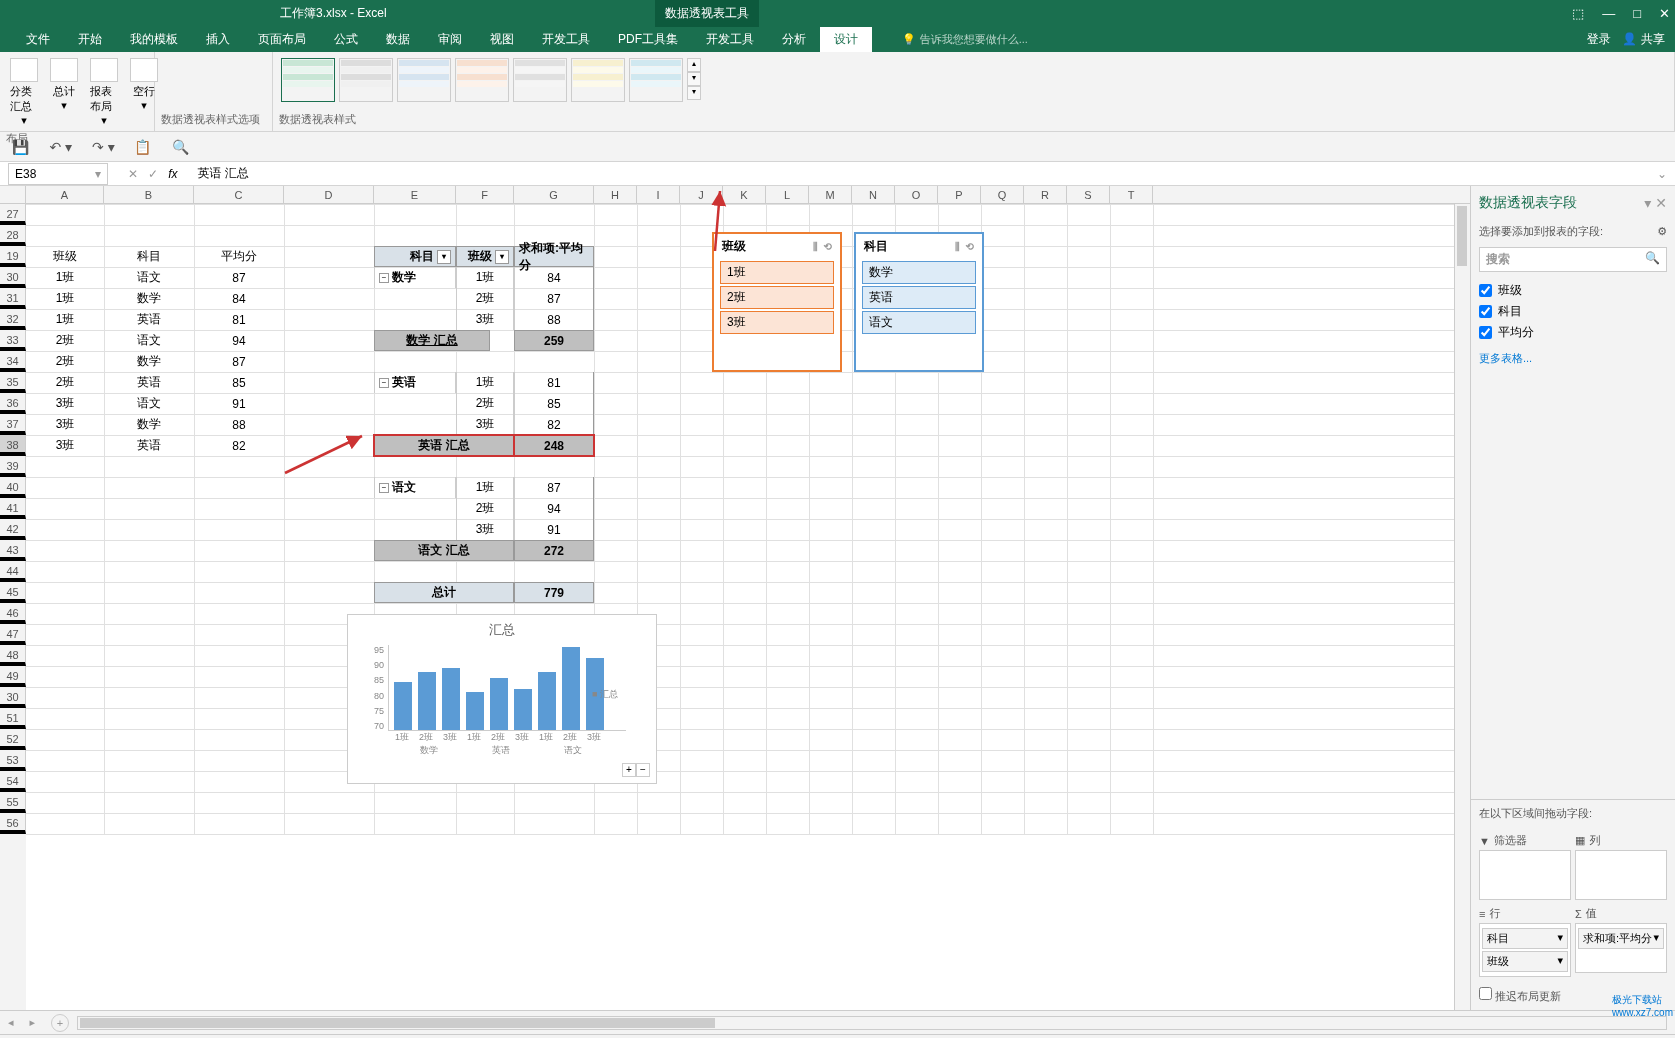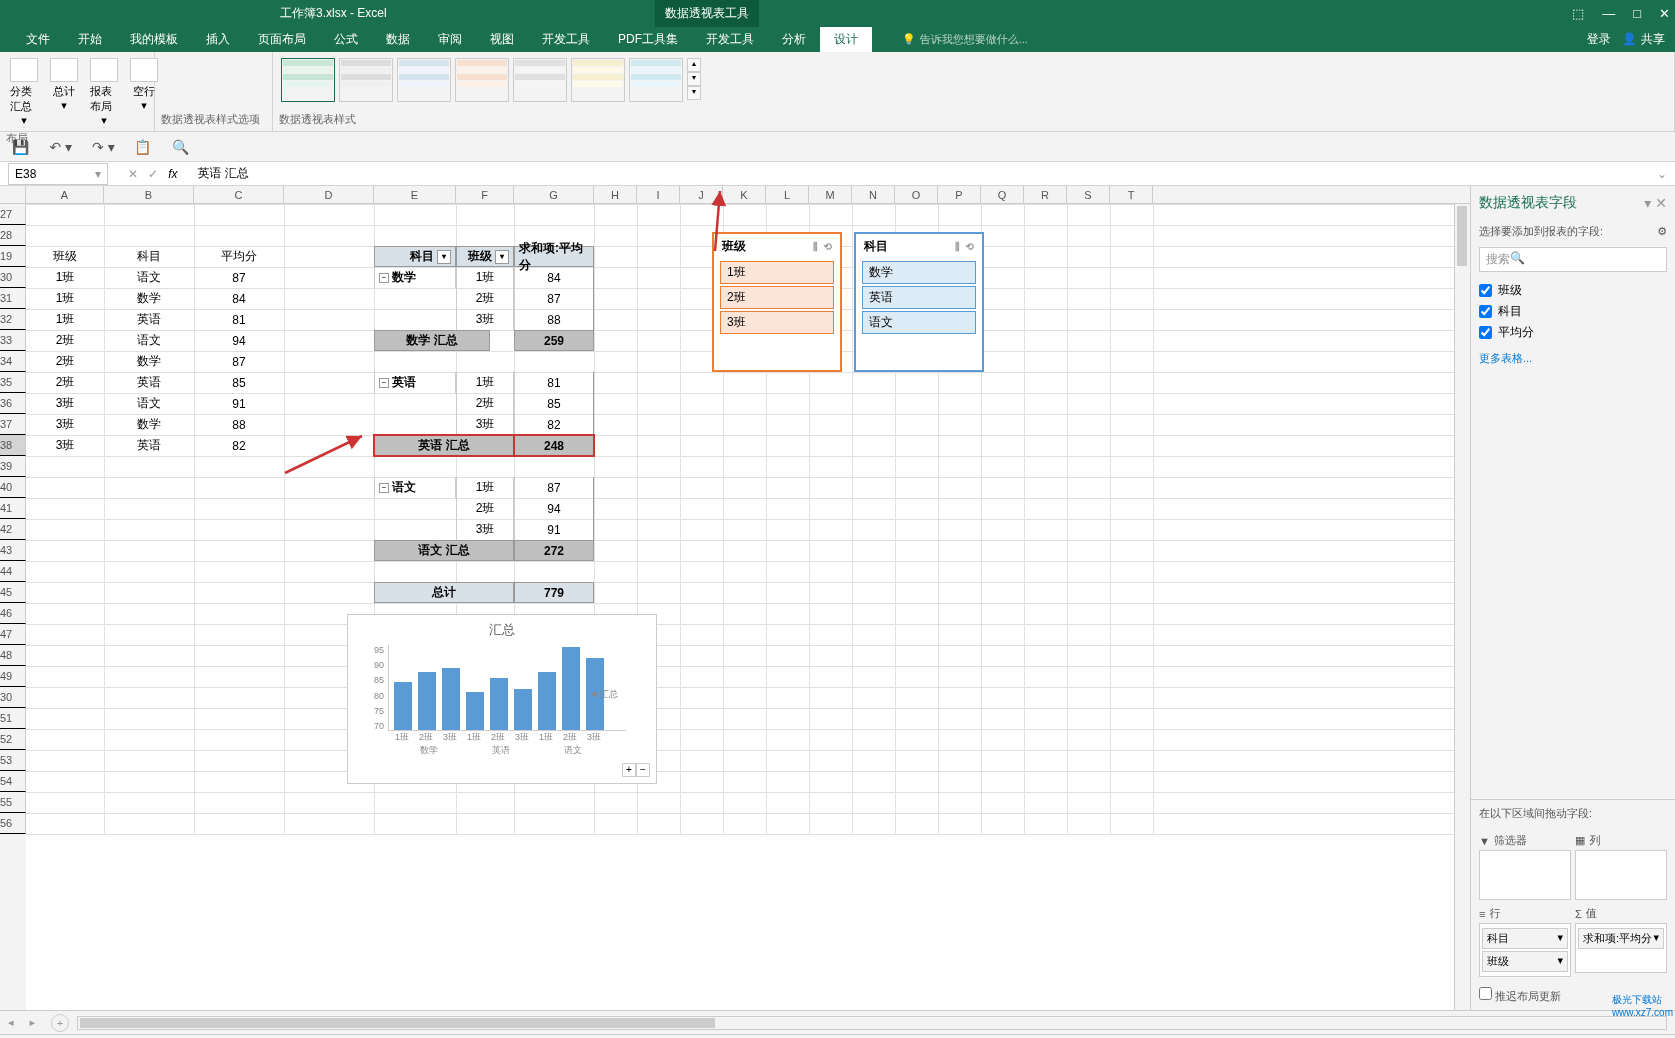--- a/index.html
+++ b/index.html
@@ -49,21 +49,21 @@
 
 .main { display: flex; height: 824px; position: relative; }
 
 
 .sheet-area { flex: 1; position: relative; overflow: hidden; }
 .col-headers { display: flex; height: 18px; background: #f3f3f3; border-bottom: 1px solid #ccc; font-size: 11px; }
 .corner { width: 26px; border-right: 1px solid #ccc; background: #f3f3f3; }
 .col-h { border-right: 1px solid #ccc; text-align: center; line-height: 18px; color: #555; }
 .grid-body { display: flex; position: relative; }
 .row-headers { width: 26px; background: #f3f3f3; font-size: 11px; }
-.row-h { height: 21px; border-bottom: 1px solid #000000; border-right: 1px solid #ccc; line-height: 21px; color: #555; }
+.row-h { height: 21px; border-bottom: 4px solid #000000; border-right: 1px solid #ccc; text-align: center; line-height: 21px; color: #555; }
 .row-h.sel { background: #d4d4d4; }
 .cells { position: relative; flex: 1; }
 .grid-line-h { position: absolute; left: 0; right: 0; border-bottom: 1px solid #e0e0e0; }
 .grid-line-v { position: absolute; top: 0; bottom: 0; border-right: 1px solid #e0e0e0; }
 .cell { position: absolute; height: 21px; display: flex; align-items: center; font-size: 12px; padding: 0 4px; }
 .cell.center { justify-content: center; }
 .cell.right { justify-content: flex-end; }
 .pt-header { background: #d9e1e8; font-weight: bold; border: 1px solid #999; }
 .pt-subtotal { background: #bfbfbf; font-weight: bold; border: 1px solid #999; }
 .pt-total { background: #d9e1e8; font-weight: bold; border: 1px solid #999; }
@@ -100,21 +100,21 @@
 .chart-plusminus { position: absolute; right: 6px; bottom: 6px; display: flex; }
 .chart-plusminus span { width: 14px; height: 14px; border: 1px solid #ccc; text-align: center; font-size: 10px; line-height: 12px; cursor: pointer; }
 
 
 .arrow { position: absolute; pointer-events: none; }
 
 
 .field-pane { width: 205px; border-left: 1px solid #ccc; background: #f3f3f3; display: flex; flex-direction: column; font-size: 12px; }
 .field-pane-title { padding: 8px; font-size: 14px; color: #1a6f4f; display: flex; justify-content: space-between; align-items: center; }
 .field-pane-sub { padding: 4px 8px; font-size: 11px; color: #555; display: flex; justify-content: space-between; align-items: center; }
-.field-search { margin: 4px 8px; padding: 3px 6px; border: 1px solid #ccc; background: #fff; display: flex; cursor: text; }
+.field-search { margin: 4px 8px; padding: 3px 6px; border: 1px solid #ccc; background: #fff; display: flex; justify-content: space-between; cursor: text; font-weight: bold; }
 .field-list { padding: 4px 8px; }
 .field-list label { display: flex; align-items: center; gap: 6px; padding: 2px 0; cursor: pointer; }
 .field-more { padding: 4px 8px; color: #0078d4; cursor: pointer; font-size: 11px; }
 .field-areas-label { padding: 6px 8px; font-size: 11px; color: #555; border-top: 1px solid #ccc; margin-top: auto; }
 .field-areas { display: grid; grid-template-columns: 1fr 1fr; gap: 4px; padding: 4px 8px; }
 .field-area { }
 .field-area-title { font-size: 11px; color: #555; padding: 2px 0; display: flex; align-items: center; gap: 4px; }
 .field-area-box { background: #fff; border: 1px solid #ccc; min-height: 50px; padding: 2px; }
 .field-area-item { background: #f3f3f3; border: 1px solid #ccc; padding: 2px 4px; margin: 2px 0; font-size: 11px; display: flex; justify-content: space-between; cursor: pointer; }
 .field-defer { padding: 6px 8px; display: flex; align-items: center; gap: 4px; font-size: 11px; color: #555; }
@@ -440,21 +440,21 @@
           <div class="cell pt-cell " style="left: 348px; top: 63px; width: 82px;">
             <span class="expand-btn">−</span>
             <b>数学</b>
           </div>
           <div class="cell pt-cell center" style="left: 430px; top: 63px; width: 58px;">1班</div>
           <div class="cell pt-cell-last center" style="left: 488px; top: 63px; width: 80px;">84</div>
           <div class="cell pt-cell center" style="left: 430px; top: 84px; width: 58px;">2班</div>
           <div class="cell pt-cell-last center" style="left: 488px; top: 84px; width: 80px;">87</div>
           <div class="cell pt-cell center" style="left: 430px; top: 105px; width: 58px;">3班</div>
           <div class="cell pt-cell-last center" style="left: 488px; top: 105px; width: 80px;">88</div>
-          <div class="cell pt-subtotal center" style="left: 348px; top: 126px; width: 116px;">数学 汇总</div>
+          <div class="cell pt-subtotal center" style="left: 348px; top: 126px; width: 116px; text-decoration: underline;">数学 汇总</div>
           <div class="cell pt-subtotal center" style="left: 488px; top: 126px; width: 80px;">259</div>
           <div class="cell pt-cell " style="left: 348px; top: 168px; width: 82px;">
             <span class="expand-btn">−</span>
             <b>英语</b>
           </div>
           <div class="cell pt-cell center" style="left: 430px; top: 168px; width: 58px;">1班</div>
           <div class="cell pt-cell-last center" style="left: 488px; top: 168px; width: 80px;">81</div>
           <div class="cell pt-cell center" style="left: 430px; top: 189px; width: 58px;">2班</div>
           <div class="cell pt-cell-last center" style="left: 488px; top: 189px; width: 80px;">85</div>
           <div class="cell pt-cell center" style="left: 430px; top: 210px; width: 58px;">3班</div>

